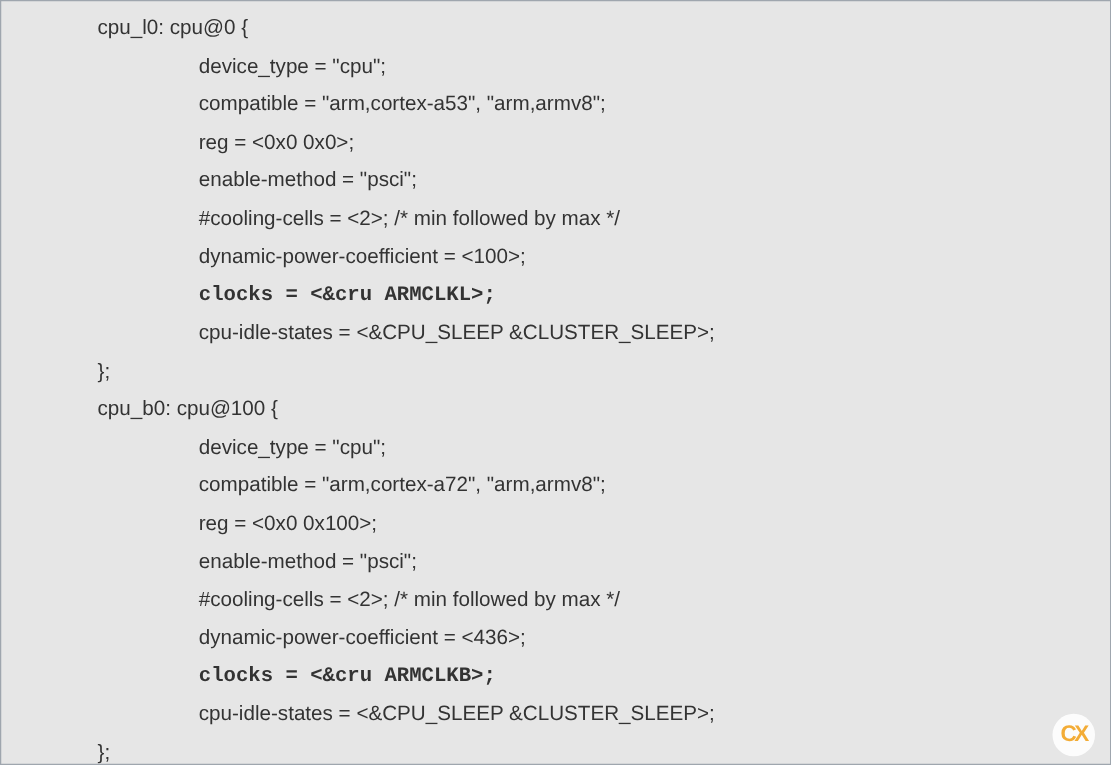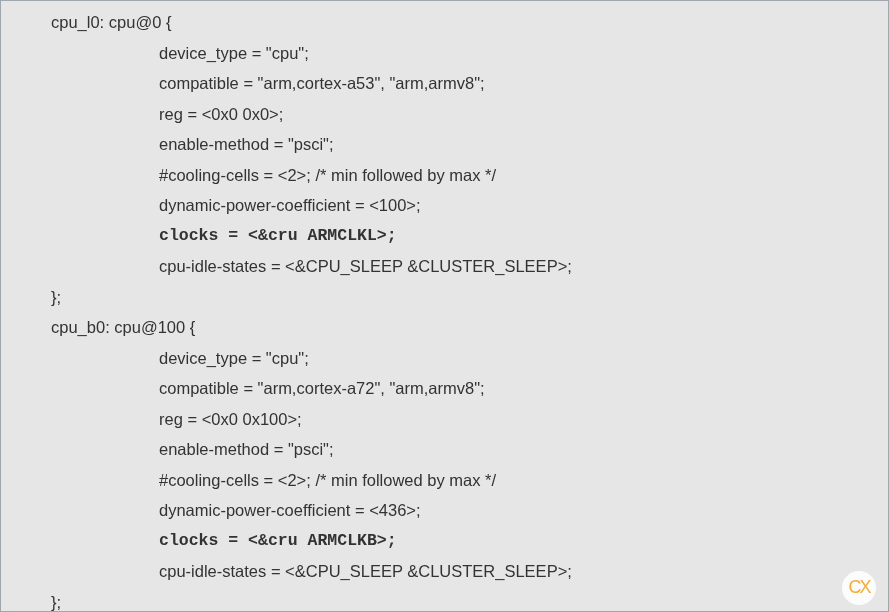--- a/index.html
+++ b/index.html
@@ -19,42 +19,42 @@
     border: 1px solid #9fa6ae;
     box-sizing: border-box;
   }
   .code {
     padding: 6px 0 0 0;
     white-space: pre;
   }
   .line {
     display: block;
   }
-  .indent1 { padding-left: 50px; }
+  .indent1 { padding-left: 50px; margin-left: 27px; }
   .indent2 { padding-left: 158px; }
   .bold { font-weight: 700; font-family: Liberation Mono, monospace; }
   .watermark {
     position: absolute;
     right: 12px;
     bottom: 6px;
     display: flex;
     align-items: center;
     gap: 6px;
     opacity: 0.9;
   }
   .wm-logo {
     width: 34px;
     height: 34px;
     border-radius: 50%;
     background: #ffffff;
     display: flex;
     align-items: center;
     justify-content: center;
     color: #f5a623;
-    font-weight: 400;
+    font-weight: 700;
     font-size: 18px;
     letter-spacing: -2px;
     font-family: Arial, sans-serif;
   }
   .wm-text {
     display: flex;
     flex-direction: column;
     line-height: 1.1;
   }
   .wm-cn {

